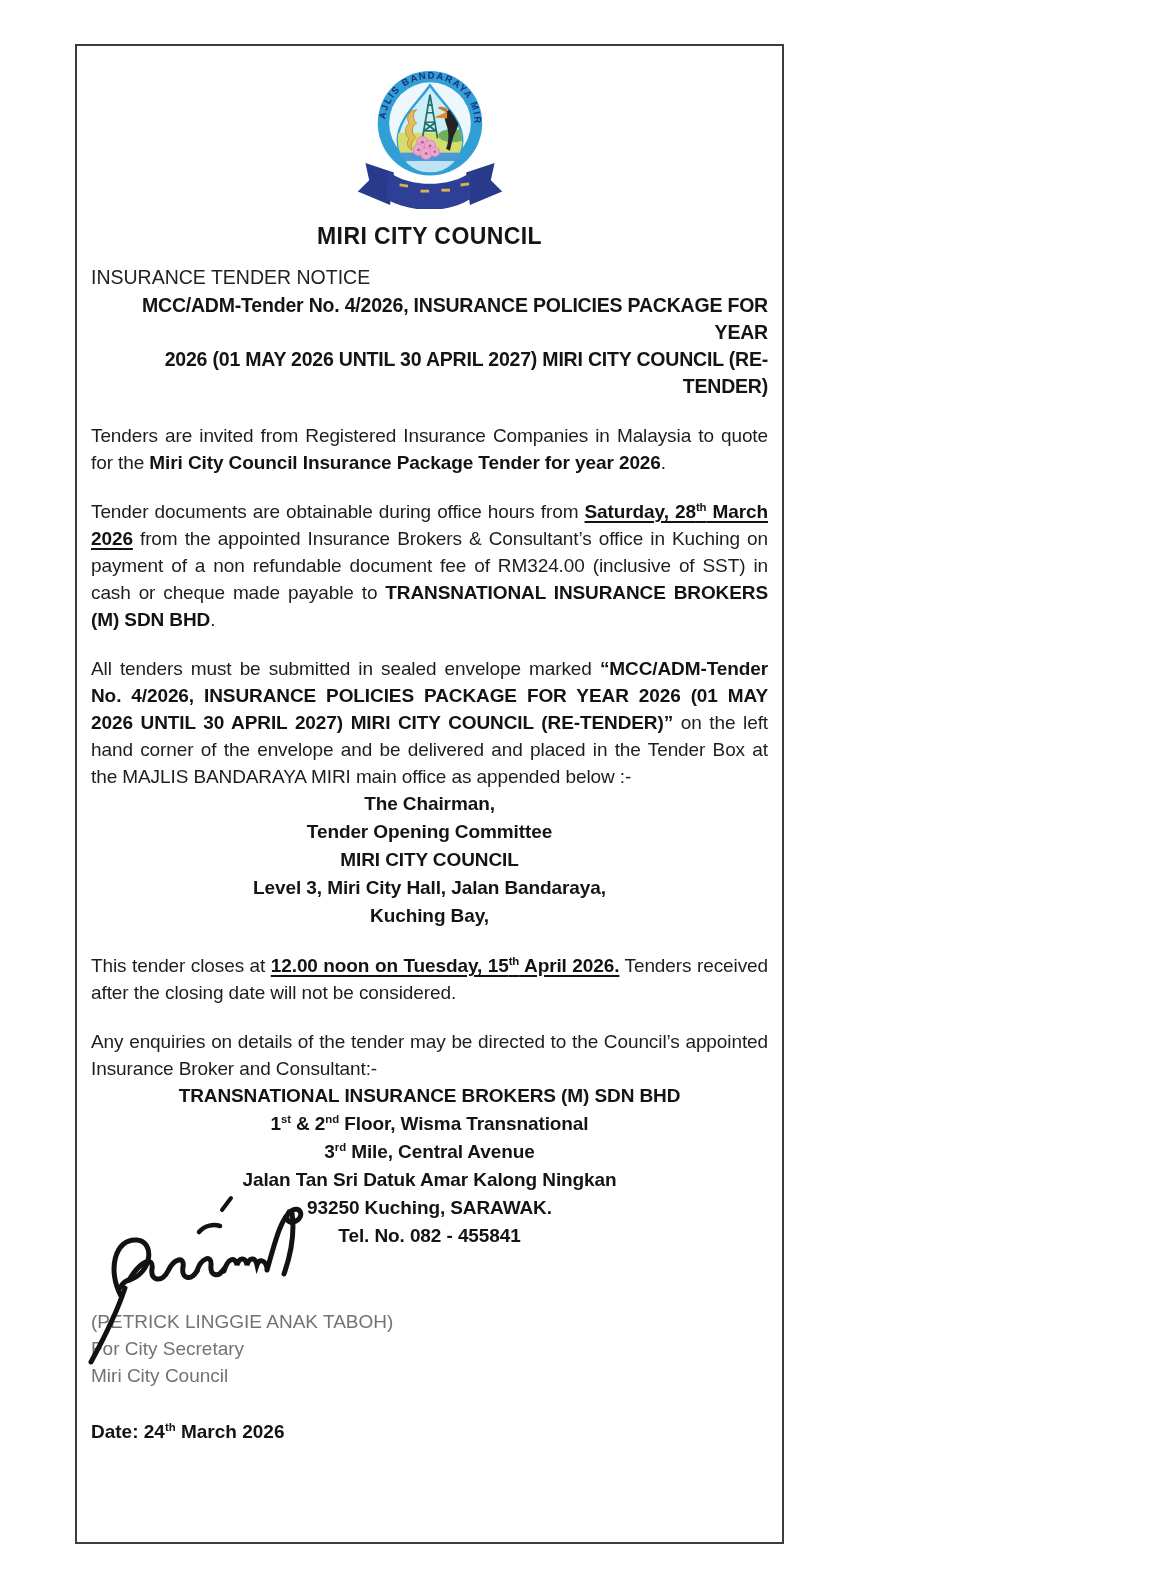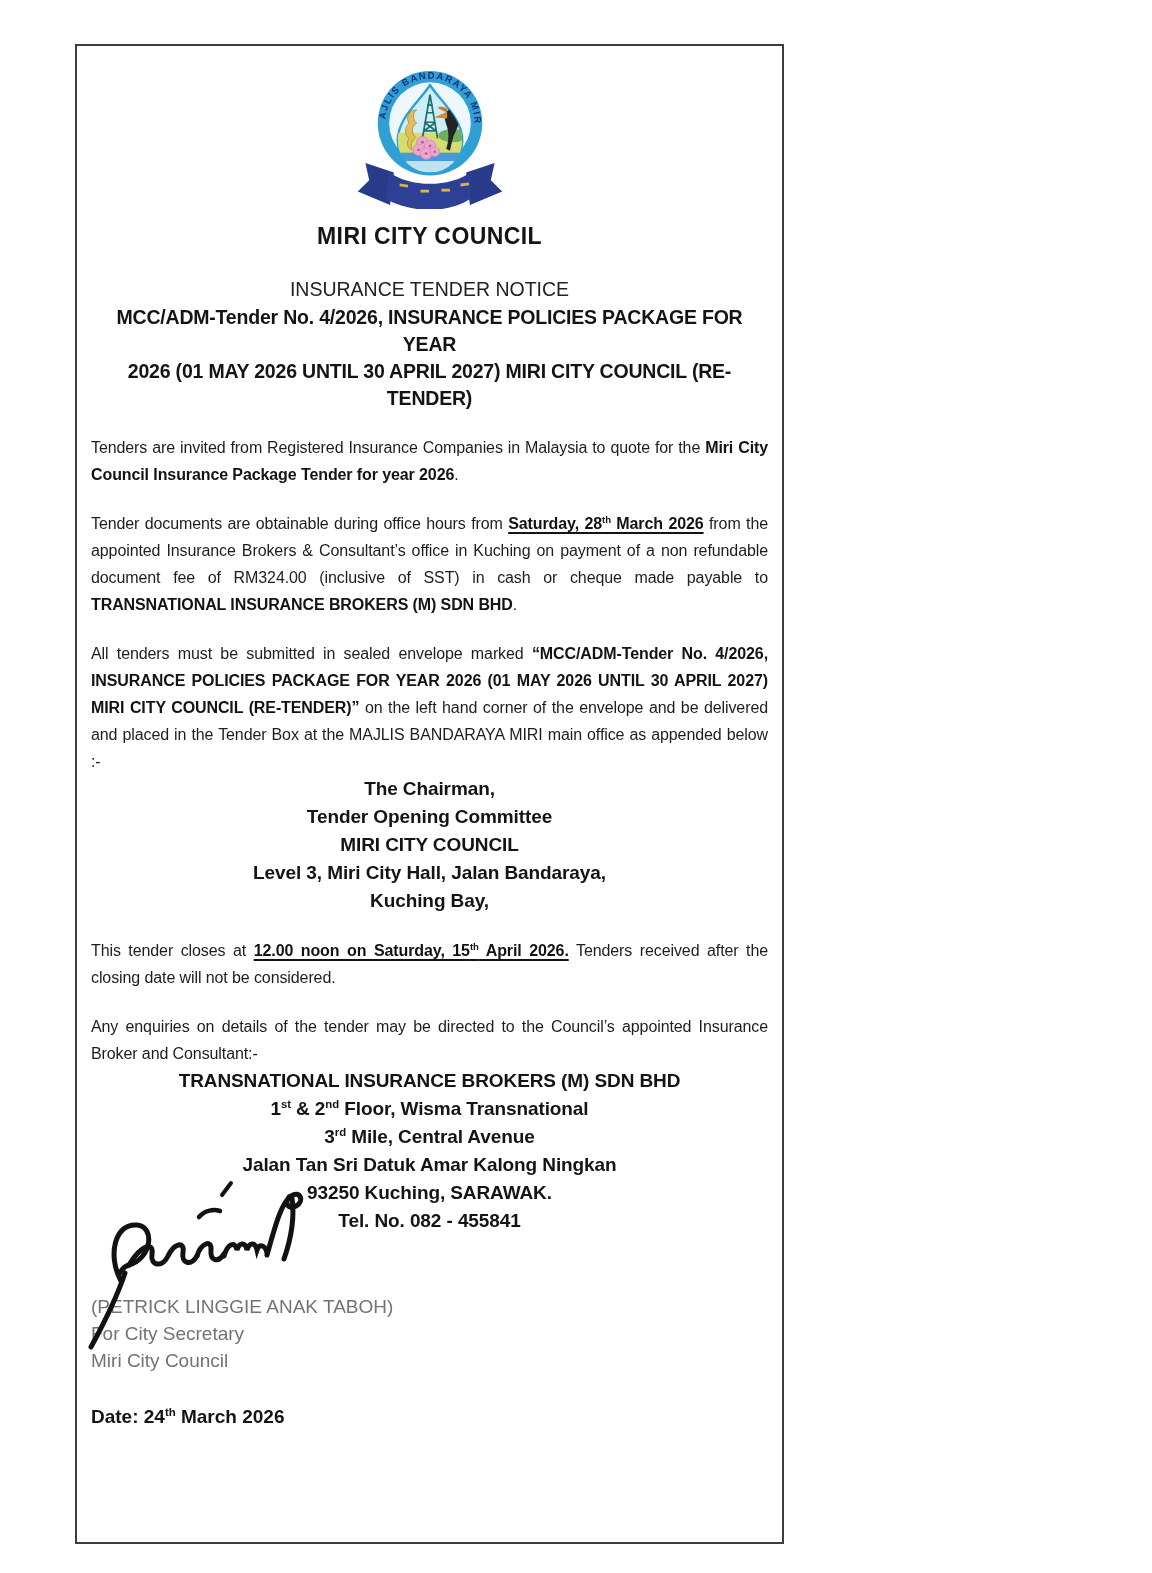--- a/index.html
+++ b/index.html
@@ -10,27 +10,27 @@
   .frame {
     position:absolute; left:75px; top:44px; width:709px; height:1500px;
     border:2px solid #3d3d3d; box-sizing:border-box; padding:0 14px;
     background:#ffffff;
   }
   .logo-wrap { margin-top:18px; text-align:center; }
   .org-name {
     margin:10px 0 0; text-align:center; font-size:23px; font-weight:bold;
     letter-spacing:0.4px; color:#151515;
   }
-  .notice-heading { margin-top:28px; text-align:center; font-size:19.5px; color:#222; }
+  .notice-heading { margin-top:16px; font-size:19.5px; color:#222; }
   .tender-title {
-    margin-top:3px; text-align:center; font-size:19.5px; font-weight:bold;
+    margin-top:3px; text-align:right; font-size:19.5px; font-weight:bold;
     line-height:27px; color:#141414; letter-spacing:-0.2px;
   }
   .para {
-    margin:22px 0 0; font-size:16px; line-height:27px; text-align:justify;
+    margin:22px 0 0; font-size:19px; line-height:27px; text-align:justify;
     color:#1d1d1d; letter-spacing:-0.1px;
   }
   .b { font-weight:bold; color:#131313; }
   .bu {
     font-weight:bold; color:#131313; text-decoration:underline;
     text-decoration-thickness:2px; text-underline-offset:3px;
   }
   sup { font-size:60%; line-height:0; vertical-align:super; }
   .cblock {
     text-align:center; font-weight:bold; font-size:19px;
@@ -128,21 +128,21 @@
     <p class="para"><span>All tenders must be submitted in sealed envelope marked </span><span class="b">“MCC/ADM-Tender No. 4/2026, INSURANCE POLICIES PACKAGE FOR YEAR 2026 (01 MAY 2026 UNTIL 30 APRIL 2027) MIRI CITY COUNCIL (RE-TENDER)”</span><span> on the left hand corner of the envelope and be delivered and placed in the Tender Box at the MAJLIS BANDARAYA MIRI main office as appended below :-</span></p>
 
     <div class="cblock">
       <div>The Chairman,</div>
       <div>Tender Opening Committee</div>
       <div>MIRI CITY COUNCIL</div>
       <div>Level 3, Miri City Hall, Jalan Bandaraya,</div>
       <div>Kuching Bay,</div>
     </div>
 
-    <p class="para"><span>This tender closes at </span><span class="bu"><span>12.00 noon on Saturday, 15</span><sup>th</sup><span> April 2026.</span></span><span> Tenders received after the closing date will not be considered.</span></p>
+    <p class="para"><span>This tender closes at </span><span class="bu"><span>12.00 noon on Tuesday, 15</span><sup>th</sup><span> April 2026.</span></span><span> Tenders received after the closing date will not be considered.</span></p>
 
 
     <p class="para"><span>Any enquiries on details of the tender may be directed to the Council’s appointed Insurance Broker and Consultant:-</span></p>
 
     <div class="cblock">
       <div>TRANSNATIONAL INSURANCE BROKERS (M) SDN BHD</div>
       <div><span>1</span><sup>st</sup><span> &amp; 2</span><sup>nd</sup><span> Floor, Wisma Transnational</span></div>
       <div><span>3</span><sup>rd</sup><span> Mile, Central Avenue</span></div>
       <div>Jalan Tan Sri Datuk Amar Kalong Ningkan</div>
       <div>93250 Kuching, SARAWAK.</div>

